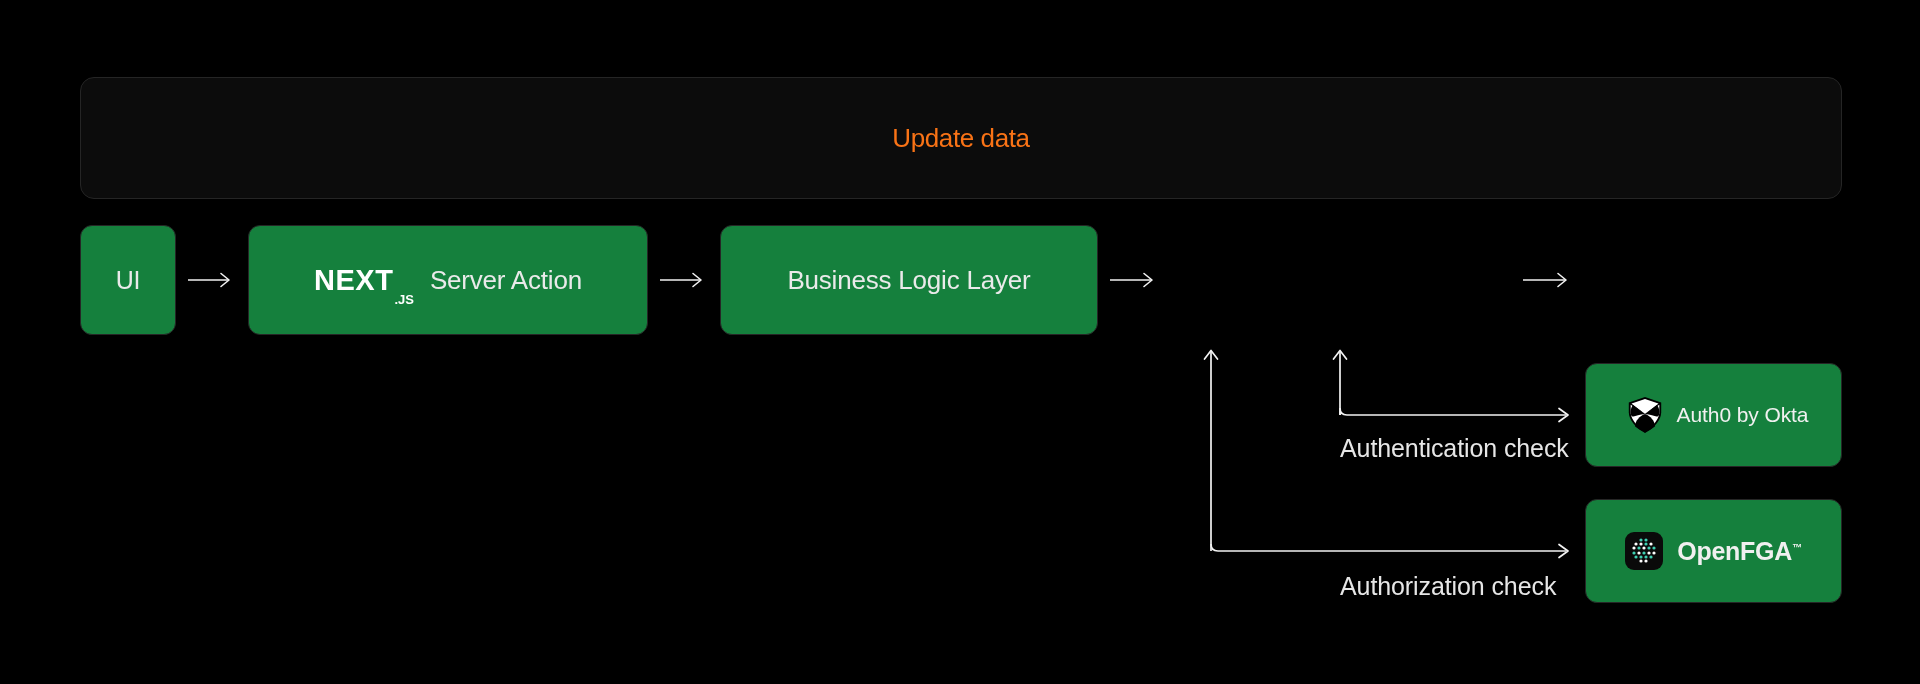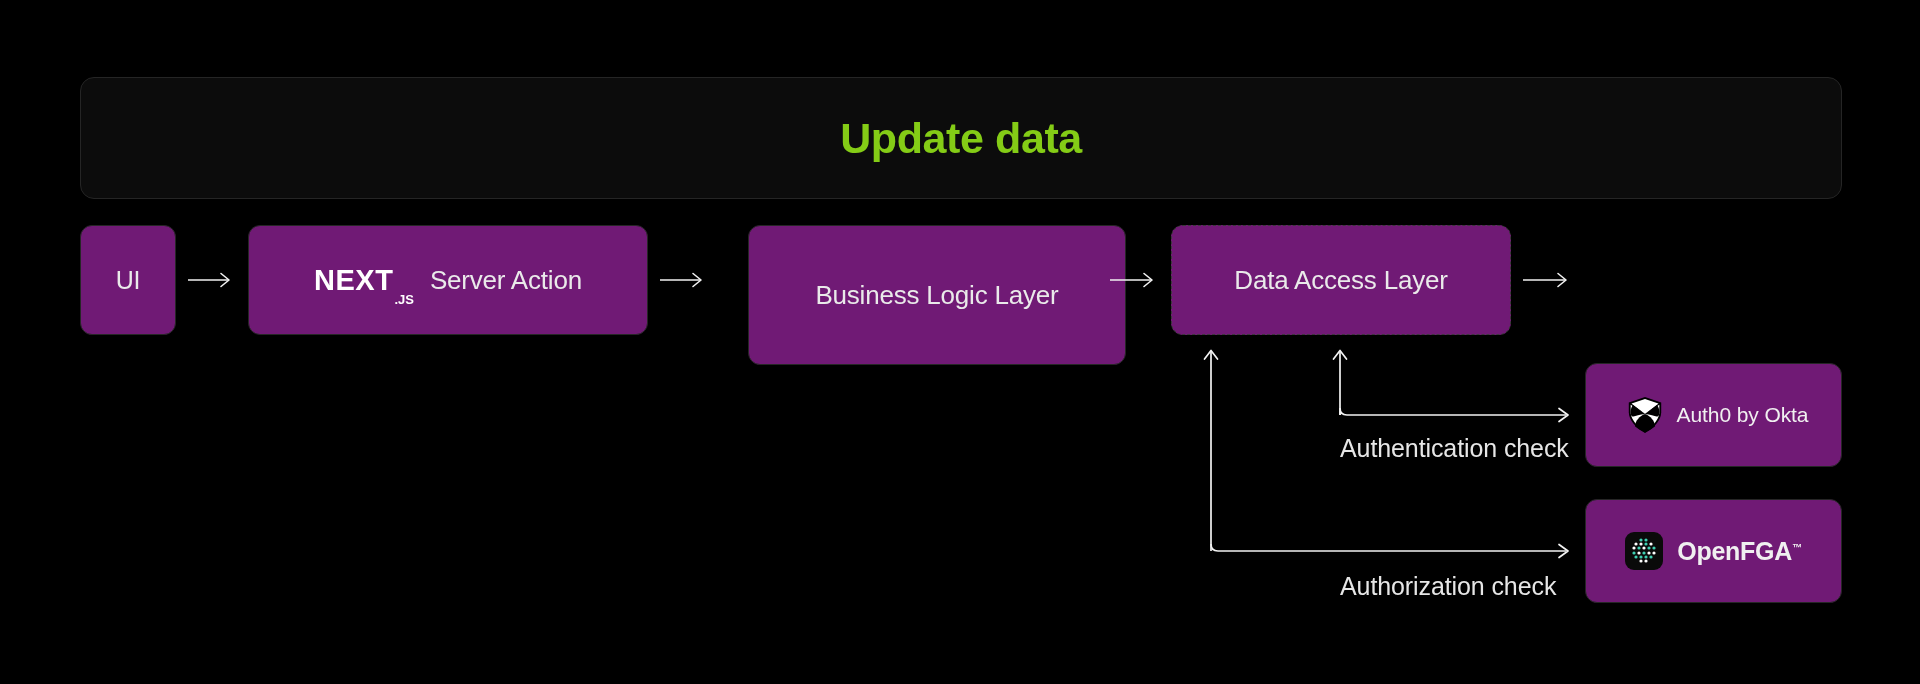--- a/index.html
+++ b/index.html
@@ -32,50 +32,50 @@
     height: 122px;
     box-sizing: border-box;
     background: #0c0c0c;
     border: 1px solid #252525;
     border-radius: 14px;
     display: flex;
     align-items: center;
     justify-content: center;
   }
   .banner-title {
-    font-size: 43px;
-    font-weight: 700;
+    font-size: 26px;
+    font-weight: 400;
     letter-spacing: -0.4px;
-    color: #84cc16;
+    color: #f97316;
   }
 
   
   .node {
     position: absolute;
     box-sizing: border-box;
-    background: #701a75;
+    background: #15803d;
     border: 1px solid #262626;
     border-radius: 12px;
     display: flex;
     align-items: center;
     justify-content: center;
     gap: 14px;
     color: #eaeaea;
     font-size: 26px;
     letter-spacing: -0.2px;
     white-space: nowrap;
   }
   .node.dashed {
     border-style: dashed;
     border-color: #3a3a3a;
   }
 
   #node-ui        { left: 80px;   top: 225px; width: 96px;  height: 110px; font-size: 25px; }
   #node-next      { left: 248px;  top: 225px; width: 400px; height: 110px; justify-content: center; }
-  #node-business  { left: 748px;  top: 225px; width: 378px; height: 140px; }
+  #node-business  { left: 720px;  top: 225px; width: 378px; height: 110px; }
   #node-dal       { left: 1171px; top: 225px; width: 340px; height: 110px; }
   #node-database  { left: 1585px; top: 225px; width: 257px; height: 110px; }
   #node-auth0     { left: 1585px; top: 363px; width: 257px; height: 104px; padding-left: 8px; }
   #node-openfga   { left: 1585px; top: 499px; width: 257px; height: 104px; }
 
   .node-label { display: inline-block; }
 
   
   .nextjs-mark {
     display: inline-flex;
@@ -198,23 +198,20 @@
     <span class="node-label">Business Logic Layer</span>
   </div>
 
   <div class="harrow" id="arrow-3">
     <svg width="49" height="18" viewBox="0 0 49 18" fill="none">
       <path d="M0 9 H41" stroke="#f2f2f2" stroke-width="1.6"></path>
       <path d="M34 2.5 L42 9 L34 15.5" stroke="#f2f2f2" stroke-width="1.6" fill="none" stroke-linecap="round" stroke-linejoin="round"></path>
     </svg>
   </div>
 
-  <div class="node dashed" id="node-dal">
-    <span class="node-label">Data Access Layer</span>
-  </div>
 
   <div class="harrow" id="arrow-4">
     <svg width="50" height="18" viewBox="0 0 50 18" fill="none">
       <path d="M0 9 H42" stroke="#f2f2f2" stroke-width="1.6"></path>
       <path d="M35 2.5 L43 9 L35 15.5" stroke="#f2f2f2" stroke-width="1.6" fill="none" stroke-linecap="round" stroke-linejoin="round"></path>
     </svg>
   </div>
 
 
   <div class="node" id="node-auth0">

